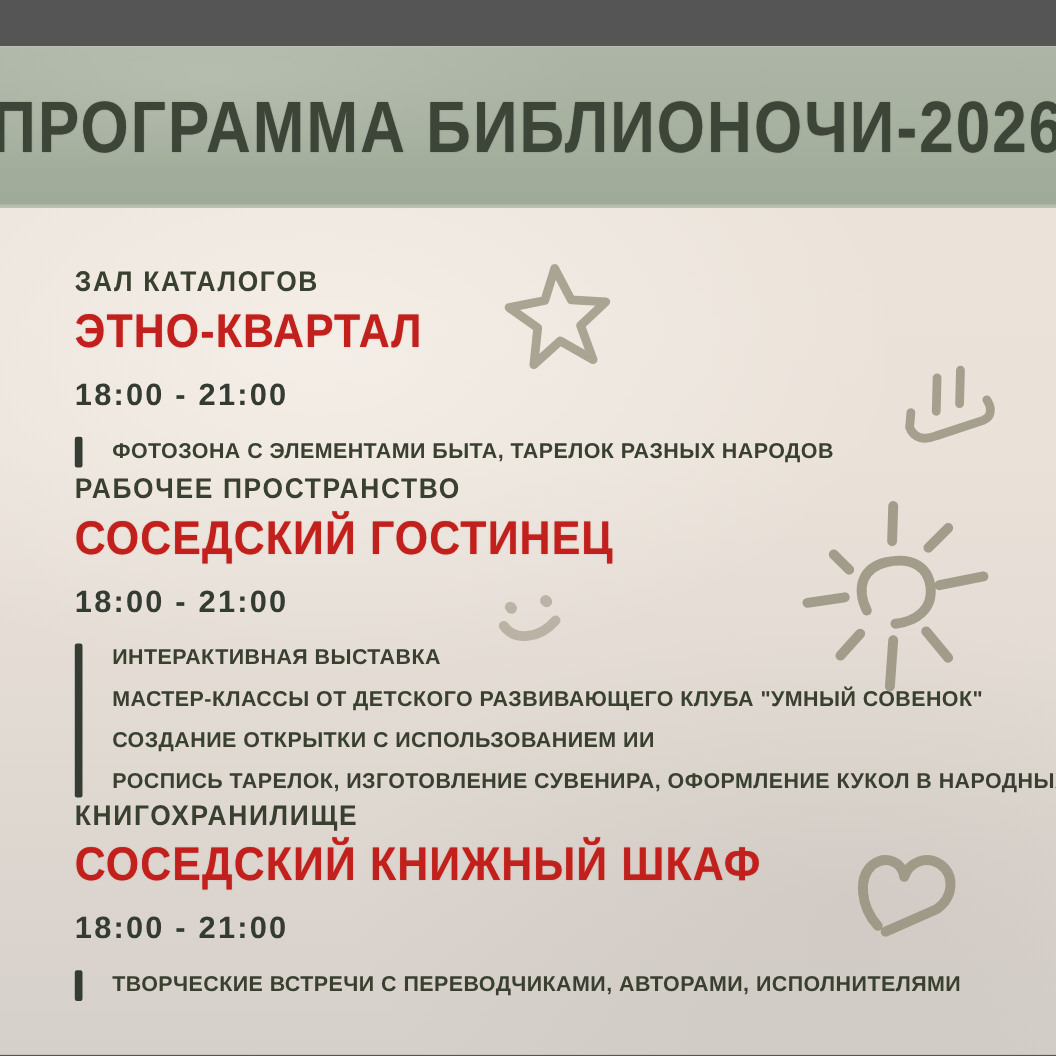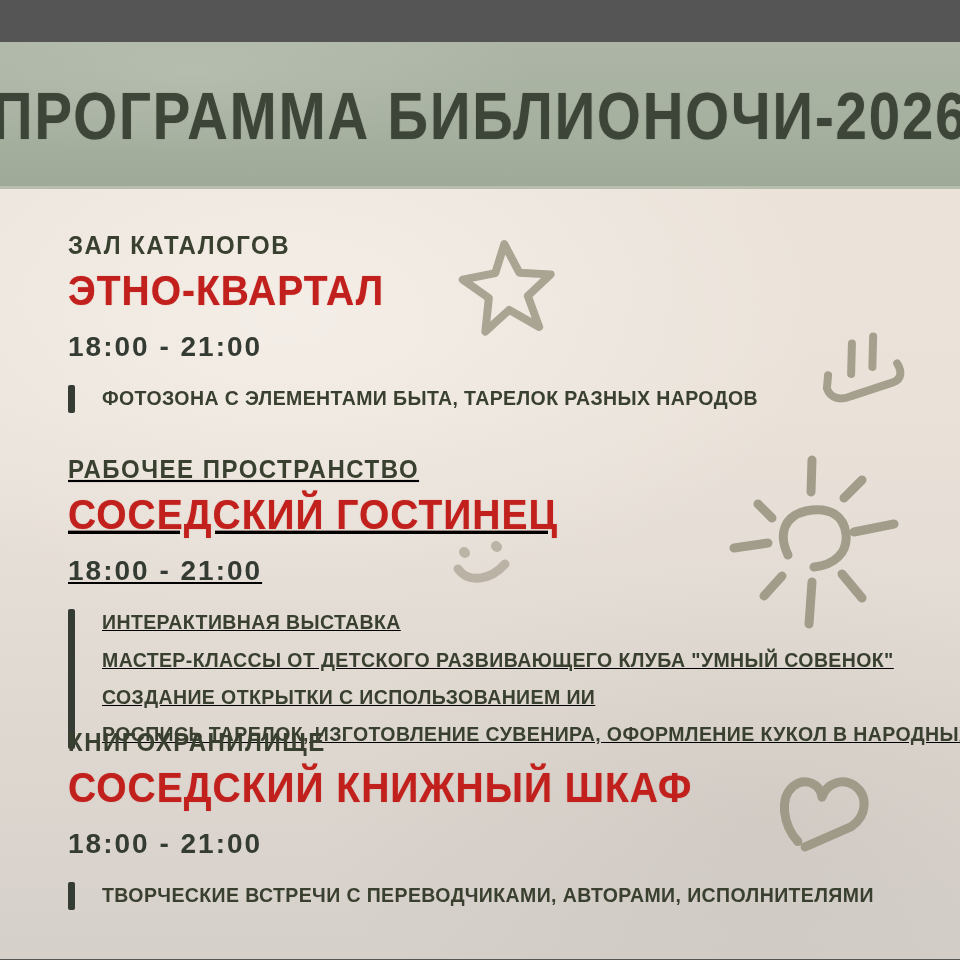--- a/index.html
+++ b/index.html
@@ -23,22 +23,22 @@
     display:flex; align-items:center; justify-content:center;
   }
   .title {
     font-size:58px; font-weight:bold; color:#3d4539;
     letter-spacing:2px; white-space:nowrap;
     transform:scale(0.97,1.14);
     text-shadow:0 0 1px rgba(61,69,57,0.6);
   }
   
   .section { position:absolute; left:68px; right:40px; }
-  .section-1 { top:188px; }
-  .section-2 { top:412px;text-decoration:underline; }
+  .section-1 { top:200px; }
+  .section-2 { top:388px; }
   .section-3 { top:685px; }
   .venue {
     font-size:24px; font-weight:bold; color:#394030; letter-spacing:1.5px;
     line-height:1.2; transform:scaleY(1.08); transform-origin:left top;
   }
   .event {
     font-size:39px; font-weight:bold; color:#c1201c; letter-spacing:1px;
     line-height:1.15; margin-top:7px; transform:scaleY(1.1); transform-origin:left top;
     text-shadow:0 0 1px rgba(193,32,28,0.5);
   }

